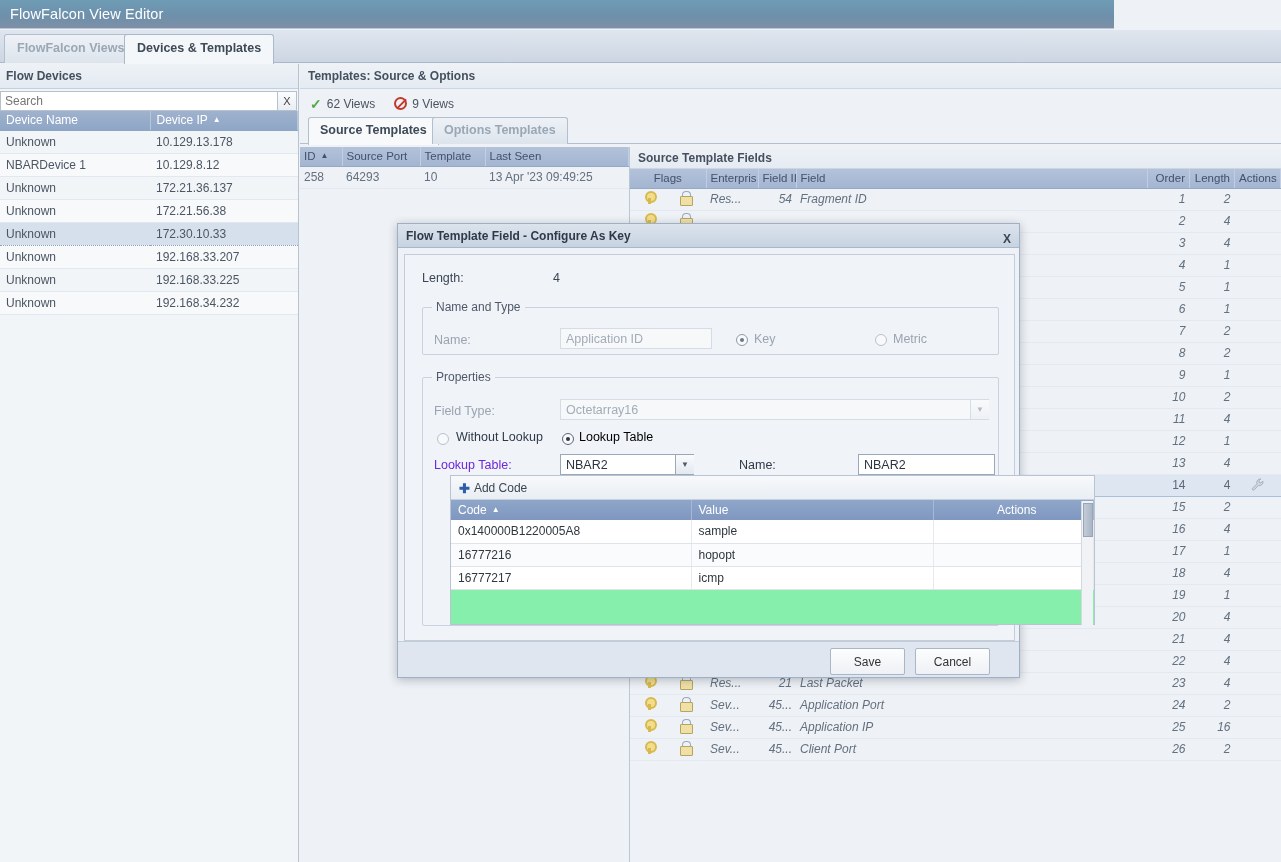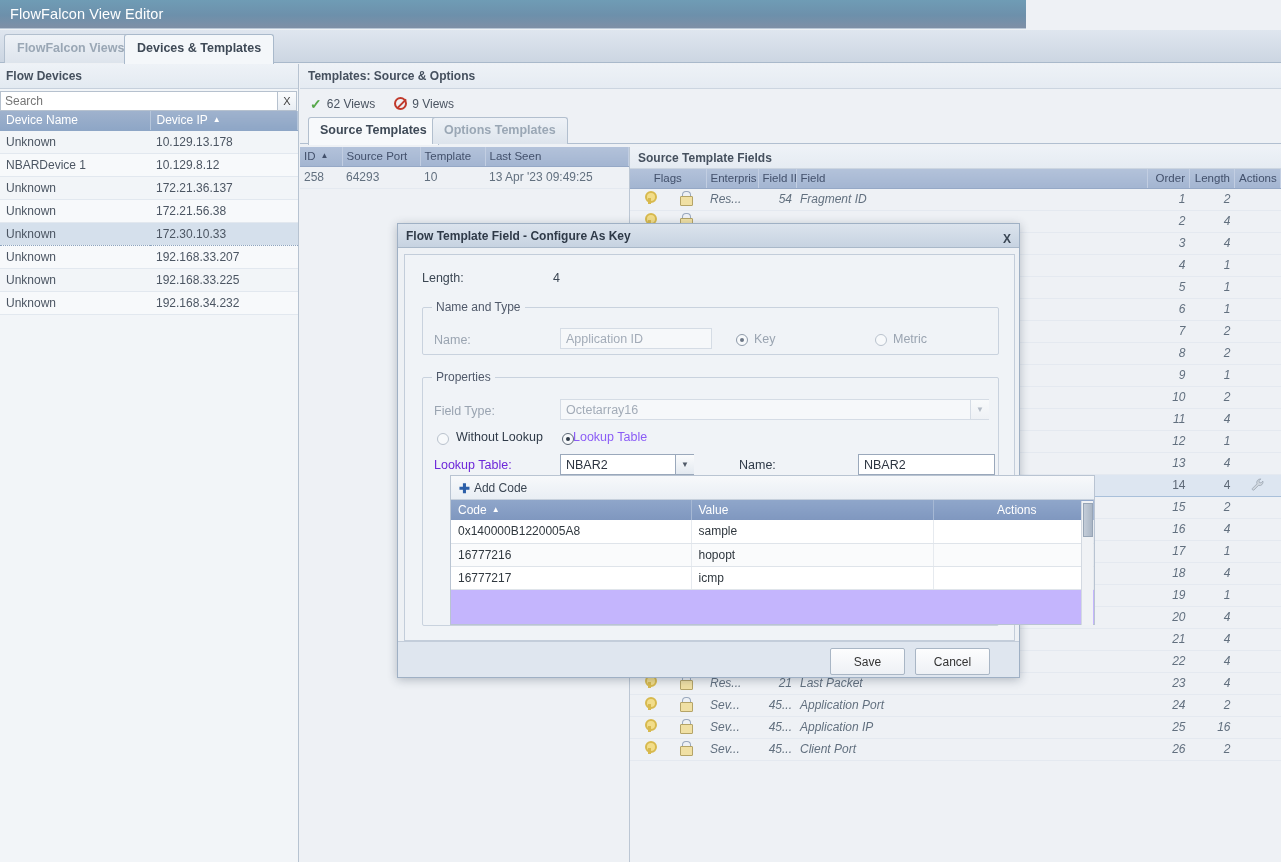--- a/index.html
+++ b/index.html
@@ -7,21 +7,21 @@
   body {
     font-family: "Liberation Sans", sans-serif;
     font-size: 12px;
     color:#333;
     background:#eef1f5;
   }
   #app { position:relative; width:1281px; height:862px; }
 
   
   .banner {
-    position:absolute; left:0; top:0; width:1026px; height:29px;
+    position:absolute; left:0; top:0; width:1114px; height:29px;
     background: linear-gradient(to bottom, #6f9cb5 0%, #6d90ab 55%, #7e8fa6 100%);
     border-bottom:1px solid #b9c7d6;
   }
   .banner-title {
     position:absolute; left:10px; top:6px;
     font-size:14.5px; color:#ffffff; font-weight:normal;
     letter-spacing:.1px;
   }
 
   
@@ -195,21 +195,21 @@
   .radio.on.dark:after { background:#2f3a48; }
   .radio-lbl { position:absolute; font-size:12.5px; }
 
   .ddbtn { position:absolute; width:19px; border-left:1px solid #9aa8bb;
            background:linear-gradient(to bottom,#fafbfc,#e3e9f0);
            text-align:center; font-size:8px; color:#505a68; cursor:pointer;}
   .ddbtn.dis { border-left:1px solid #d5dce5; color:#b3bbc6;
                background:linear-gradient(to bottom,#f8fafb,#eef1f5);}
 
   .codepanel { position:absolute; left:27px; top:91px; width:645px; height:150px;
-               border:1px solid #b9c4d2; background:#c4b5fd; }
+               border:1px solid #b9c4d2; background:#86efac; }
   .codetool { height:24px; line-height:24px; padding-left:8px;
               background:linear-gradient(to bottom,#f7f9fb,#e9eef4); border-bottom:1px solid #c6d0dc;
               font-size:12px; color:#3b4653; }
   .plusico { display:inline-block; color:#2c5fa8; font-weight:bold; font-size:13px; vertical-align:-1px; margin-right:4px;}
   table.codegrid { width:100%; border-collapse:collapse; table-layout:fixed;}
   table.codegrid th {
     background:linear-gradient(to bottom,#8fa6ca 0%, #7f97bf 100%);
     color:#ffffff; font-weight:normal; font-size:12px; height:20px;
     text-align:left; padding:0 0 0 7px; border-right:1px solid #a6b8d4;
   }
@@ -685,21 +685,21 @@
       <fieldset class="grp" id="fs-props">
         <legend>Properties</legend>
 
         <div class="lbl" style="left:11px; top:20px;">Field Type:</div>
         <input class="input-disabled" style="left: 137px; top: 15px; width: 429px; height: 21px;" disabled="" value="Octetarray16">
         <div class="ddbtn dis" style="left:547px; top:16px; height:19px; line-height:19px;">▼</div>
 
         <div class="radio" style="left:14px; top:49px;"></div>
         <div class="radio-lbl" style="left:33px; top:46px; color:#2f3a48;">Without Lookup</div>
         <div class="radio on dark" style="left:139px; top:49px;"></div>
-        <div class="radio-lbl" style="left:150px; top:46px; color:#8b5cf6;">Lookup Table</div>
+        <div class="radio-lbl" style="left:156px; top:46px; color:#000000;">Lookup Table</div>
 
         <div class="lbl" style="left:11px; top:74px; color:#6d28d9;">Lookup Table:</div>
         <input class="input-enabled" style="left: 137px; top: 70px; width: 134px; height: 21px;" value="NBAR2">
         <div class="ddbtn" style="left:252px; top:71px; height:19px; line-height:19px;">▼</div>
         <div class="lbl" style="left:316px; top:74px; color:#2f3a48;">Name:</div>
         <input class="input-enabled" style="left: 435px; top: 70px; width: 137px; height: 21px;" value="NBAR2">
 
         <div class="codepanel">
           <div class="codetool">
             <span class="plusico">✚</span><span>Add Code</span>

